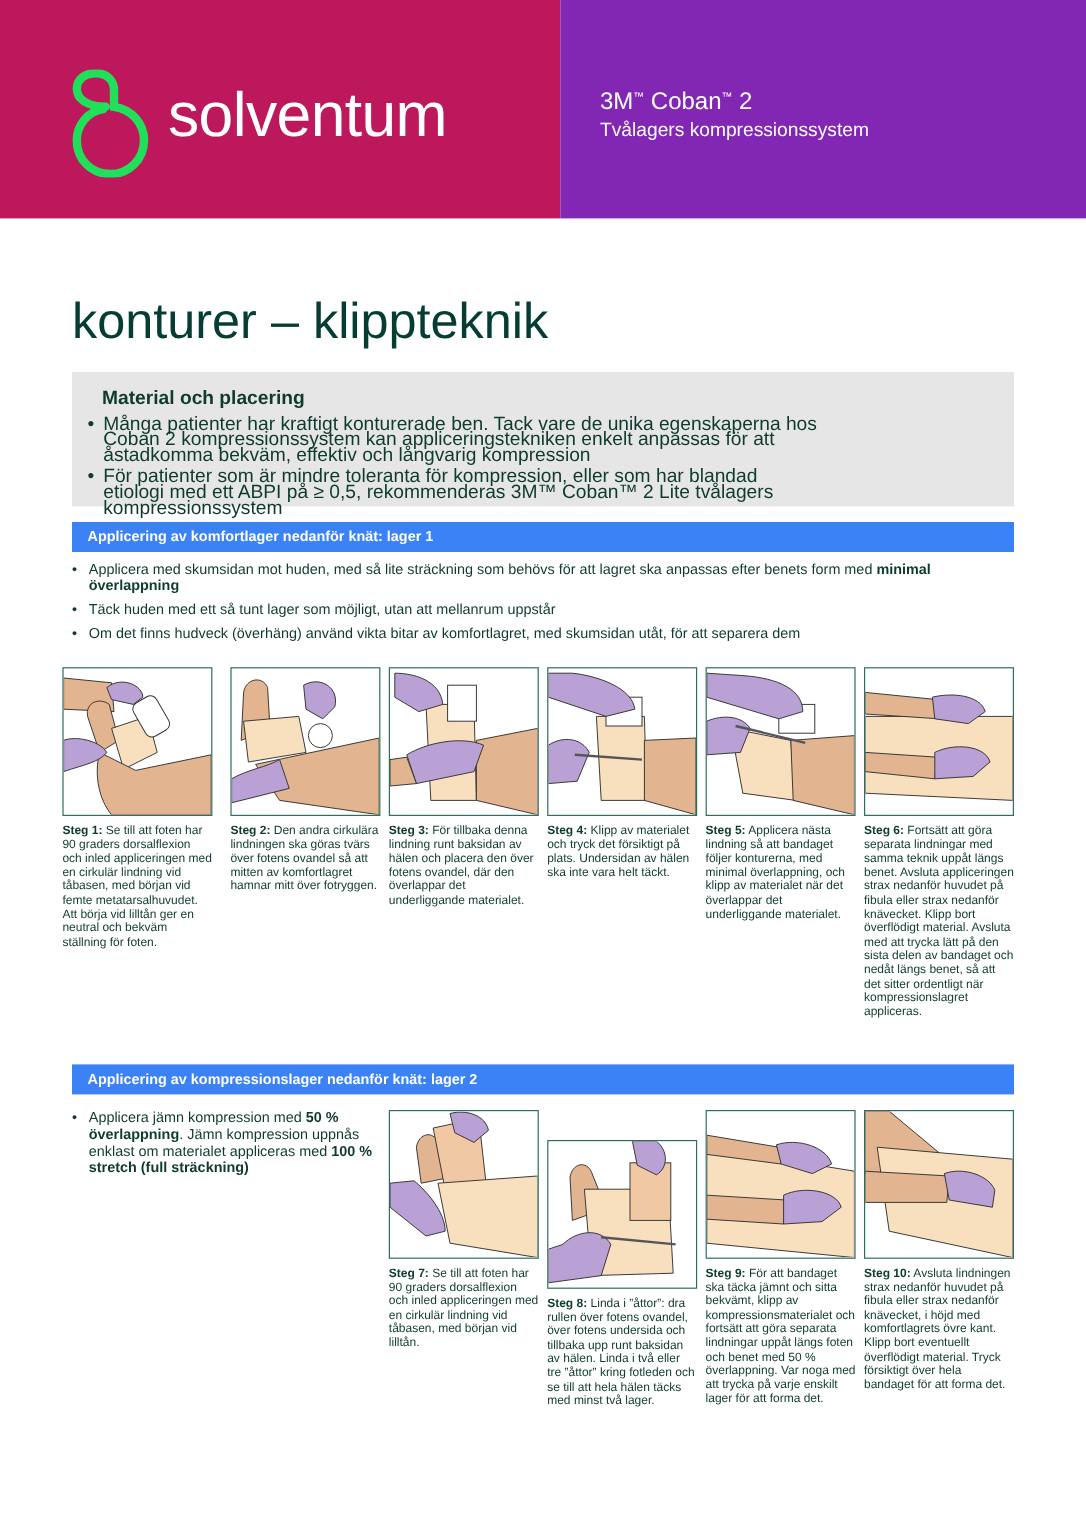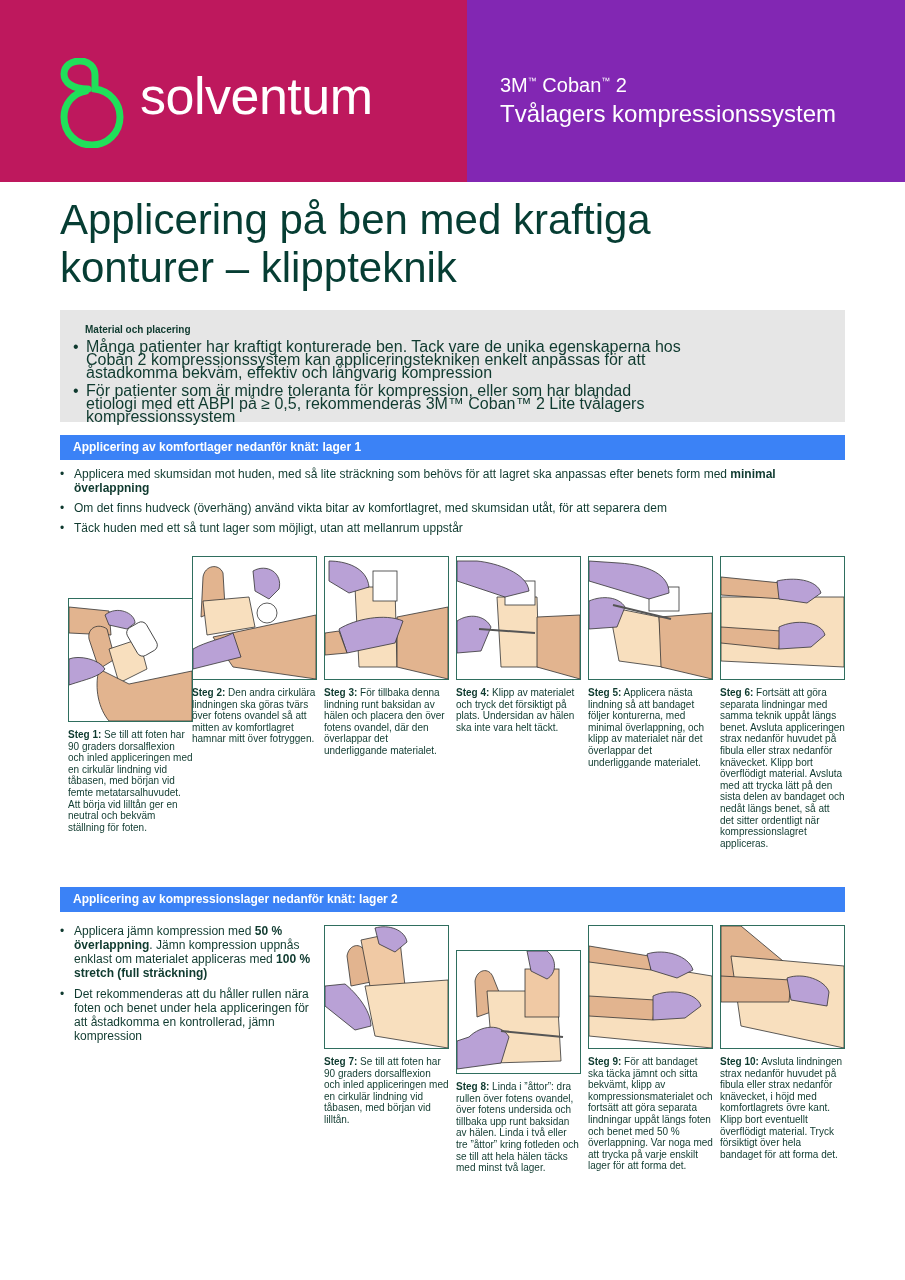--- a/index.html
+++ b/index.html
@@ -5,27 +5,27 @@
   * { box-sizing: border-box; margin: 0; padding: 0; }
   html, body { width: 905px; height: 1280px; background: #ffffff; overflow: hidden; }
   body { font-family: "Liberation Sans", sans-serif; color: #0f3a2f; position: relative; }
 
   .header { position: absolute; left: 0; top: 0; width: 905px; height: 182px; display: flex; }
   .header-left { width: 467px; height: 182px; background: #be185d; position: relative; }
   .header-right { width: 438px; height: 182px; background: #8227b3; position: relative; }
   .logo-mark { position: absolute; left: 58px; top: 58px; width: 68px; height: 90px; }
   .logo-text { position: absolute; left: 140px; top: 66px; font-size: 52px; color: #ffffff; font-family: "Liberation Sans", sans-serif; letter-spacing: -0.5px; }
   .product-line1 { position: absolute; left: 33px; top: 74px; font-size: 20px; color: #ffffff; }
-  .product-line2 { position: absolute; left: 33px; top: 100px; font-size: 24px; color: #ffffff; }
+  .product-line2 { position: absolute; left: 33px; top: 100px; font-size: 16px; color: #ffffff; }
   sup.tm { font-size: 9px; vertical-align: super; }
 
   .title { position: absolute; left: 60px; top: 196px; width: 760px; font-size: 42px; line-height: 48px; color: #063d33; font-weight: normal; }
 
   .info-box { position: absolute; left: 60px; top: 310px; width: 785px; height: 112px; background: #e6e6e6; padding: 14px 13px; }
-  .info-title { font-size: 10px; font-weight: bold; color: #0f3a2f; margin-bottom: 5px; padding-left: 12px; }
+  .info-title { font-size: 16px; font-weight: bold; color: #0f3a2f; margin-bottom: 5px; padding-left: 12px; }
   .info-list { list-style: none; }
   .info-list li { position: relative; padding-left: 13px; font-size: 16px; line-height: 13px; margin-bottom: 5px; color: #0f3a2f; }
   .info-list li::before { content: "•"; position: absolute; left: 0; top: 0; }
 
   .section-bar { position: absolute; left: 60px; width: 785px; height: 25px; background: #3b82f6; color: #ffffff; font-weight: bold; font-size: 12px; padding-left: 13px; line-height: 25px; }
 
   .bullets { position: absolute; list-style: none; }
   .bullets li { position: relative; padding-left: 14px; font-size: 12px; line-height: 14px; color: #0f3a2f; }
   .bullets li::before { content: "•"; position: absolute; left: 0; top: 0; }
   .bullets li b { font-weight: bold; }
@@ -46,40 +46,40 @@
     </svg>
     <div class="logo-text">solventum</div>
   </div>
   <div class="header-right">
     <div class="product-line1"><span>3M</span><sup class="tm">™</sup><span> Coban</span><sup class="tm">™</sup><span> 2</span></div>
     <div class="product-line2">Tvålagers kompressionssystem</div>
   </div>
 </div>
 
 <h1 class="title">
-  <span>Applicering på ben med kraftiga</span><br><span>konturer – klippteknik</span>
+  <br><span>konturer – klippteknik</span>
 </h1>
 
 <div class="info-box">
   <div class="info-title">Material och placering</div>
   <ul class="info-list">
     <li style="width:640px;">Många patienter har kraftigt konturerade ben. Tack vare de unika egenskaperna hos Coban 2 kompressionssystem kan appliceringstekniken enkelt anpassas för att åstadkomma bekväm, effektiv och långvarig kompression</li>
     <li style="width:600px;">För patienter som är mindre toleranta för kompression, eller som har blandad etiologi med ett ABPI på ≥ 0,5, rekommenderas 3M™ Coban™ 2 Lite tvålagers kompressionssystem</li>
   </ul>
 </div>
 
 <div class="section-bar" style="top:435px;">Applicering av komfortlager nedanför knät: lager 1</div>
 
 <ul class="bullets" style="left:60px; top:467px; width:790px;">
   <li style="margin-bottom:6px;"><span>Applicera med skumsidan mot huden, med så lite sträckning som behövs för att lagret ska anpassas efter benets form med </span><b>minimal överlappning</b></li>
+  <li style="margin-bottom:6px;">Täck huden med ett så tunt lager som möjligt, utan att mellanrum uppstår</li>
   <li style="margin-bottom:6px;">Om det finns hudveck (överhäng) använd vikta bitar av komfortlagret, med skumsidan utåt, för att separera dem</li>
-  <li style="margin-bottom:6px;">Täck huden med ett så tunt lager som möjligt, utan att mellanrum uppstår</li>
 </ul>
 
-<div class="step" style="left:68px; top:556px;margin-top:42px;">
+<div class="step" style="left:52px; top:556px;">
   <div class="step-img">
     <svg width="123" height="122" viewBox="0 0 123 122">
       <path d="M0 8 L40 12 L42 36 L0 34 Z" fill="#e2b48f" stroke="#333" stroke-width="0.8"></path>
       <path d="M20 40 C18 28 30 24 38 30 L46 60 L30 70 Z" fill="#e2b48f" stroke="#333" stroke-width="0.8"></path>
       <path d="M40 50 L70 40 L78 70 L50 84 Z" fill="#f8dfbe" stroke="#333" stroke-width="0.8"></path>
       <path d="M30 70 L60 85 L123 72 L123 122 L40 122 C30 110 25 90 30 70 Z" fill="#e2b48f" stroke="#333" stroke-width="0.8"></path>
       <rect x="62" y="24" width="22" height="32" rx="6" transform="rotate(-30 73 40)" fill="#fff" stroke="#333" stroke-width="0.8"></rect>
       <path d="M36 16 C48 6 66 14 66 24 L58 30 L40 26 Z" fill="#b9a1d6" stroke="#333" stroke-width="0.8"></path>
       <path d="M0 60 C10 56 30 60 36 70 C30 78 18 80 0 86 Z" fill="#b9a1d6" stroke="#333" stroke-width="0.8"></path>
     </svg>
@@ -153,21 +153,20 @@
       <path d="M58 70 C74 62 100 64 104 78 L90 90 L58 92 Z" fill="#b9a1d6" stroke="#333" stroke-width="0.8"></path>
     </svg>
   </div>
   <div class="step-text"><b>Steg 6:</b><span> Fortsätt att göra separata lindningar med samma teknik uppåt längs benet. Avsluta appliceringen strax nedanför huvudet på fibula eller strax nedanför knävecket. Klipp bort överflödigt material. Avsluta med att trycka lätt på den sista delen av bandaget och nedåt längs benet, så att det sitter ordentligt när kompressionslagret appliceras.</span></div>
 </div>
 
 <div class="section-bar" style="top:887px;">Applicering av kompressionslager nedanför knät: lager 2</div>
 
 <ul class="bullets" style="left:60px; top:924px; width:262px;">
   <li style="margin-bottom:7px;"><span>Applicera jämn kompression med </span><b>50 % överlappning</b><span>. Jämn kompression uppnås enklast om materialet appliceras med </span><b>100 % stretch (full sträckning)</b></li>
-  <li style="margin-bottom:7px;">Det rekommenderas att du håller rullen nära foten och benet under hela appliceringen för att åstadkomma en kontrollerad, jämn kompression</li>
 </ul>
 
 <div class="step" style="left:324px; top:925px;">
   <div class="step-img">
     <svg width="123" height="122" viewBox="0 0 123 122">
       <path d="M22 30 C24 18 36 16 40 26 L46 56 L26 60 Z" fill="#e2b48f" stroke="#333" stroke-width="0.8"></path>
       <path d="M36 14 L74 6 L80 60 L48 76 Z" fill="#f0c9a4" stroke="#333" stroke-width="0.8"></path>
       <path d="M40 60 L123 54 L123 122 L50 110 Z" fill="#f8dfbe" stroke="#333" stroke-width="0.8"></path>
       <path d="M50 2 C64 -2 80 4 82 16 L70 26 L54 18 Z" fill="#b9a1d6" stroke="#333" stroke-width="0.8"></path>
       <path d="M0 60 L20 58 C30 66 46 84 46 100 L30 104 L0 80 Z" fill="#b9a1d6" stroke="#333" stroke-width="0.8"></path>

